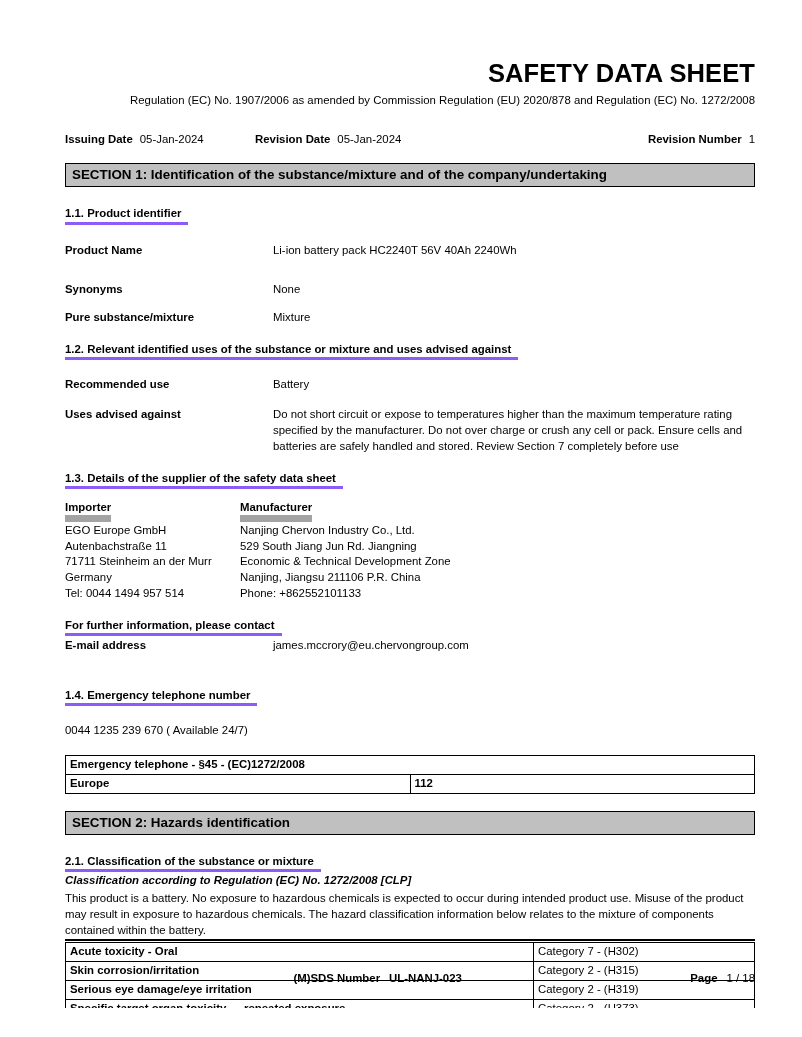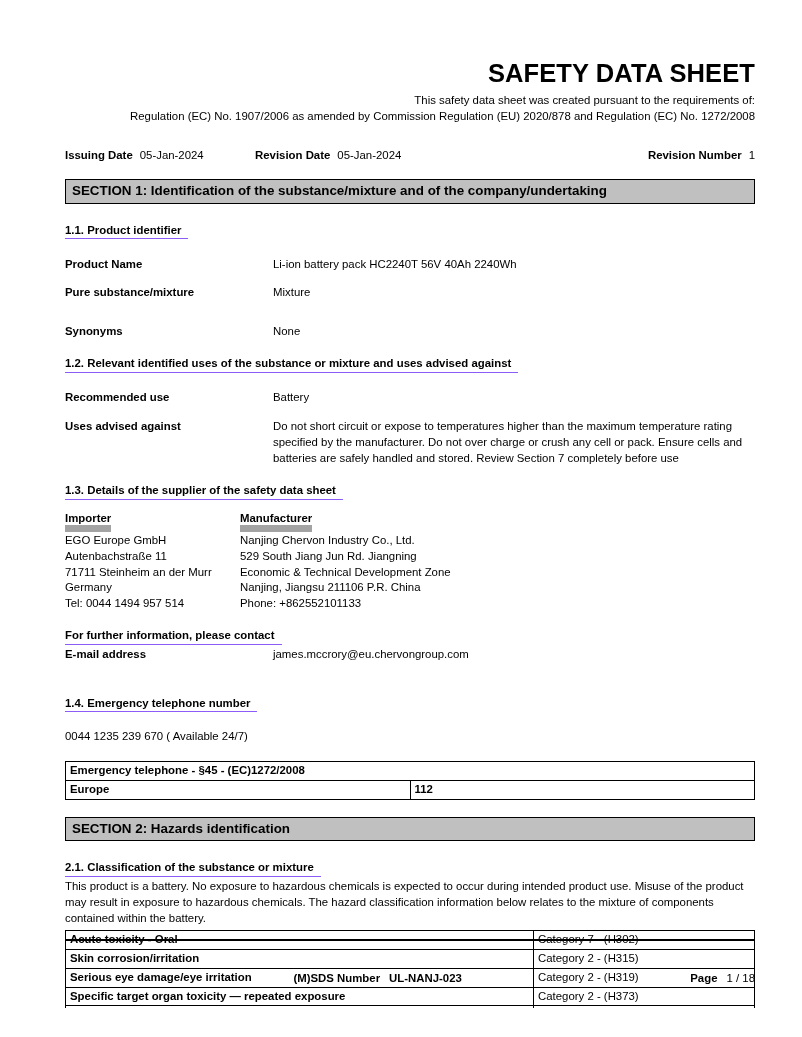--- a/index.html
+++ b/index.html
@@ -67,21 +67,21 @@
     line-height: 1.15;
   }
   .sec1-bar { margin-top: 18px; }
   .sec2-bar { margin-top: 17px; }
 
   
   .subhead {
     font-size: 11.4px;
     font-weight: bold;
     display: inline-block;
-    border-bottom: 1px solid #8b5cf6;
+    border-bottom: 3px solid #8b5cf6;
     padding-bottom: 1px;
     padding-right: 7px;
     line-height: 1.25;
   }
   .subhead-wrap { margin-top: 16px; }
 
   
   .lv-row {
     display: flex;
     font-size: 11.4px;
@@ -172,21 +172,20 @@
   .fv { margin-left: 9px; }
 </style>
 </head>
 <body>
 
 <div class="page">
   <div class="sheet">
 
     <div class="doc-title">SAFETY DATA SHEET</div>
     <div class="header-sub">
-      <div>This safety data sheet was created pursuant to the requirements of:</div>
       <div>Regulation (EC) No. 1907/2006 as amended by Commission Regulation (EU) 2020/878 and Regulation (EC) No. 1272/2008</div>
     </div>
 
     <div class="meta-row">
       <div class="meta-grp-1">
         <span class="meta-label">Issuing Date</span><span class="meta-val">05-Jan-2024</span>
       </div>
       <div class="meta-grp-2">
         <span class="meta-label">Revision Date</span><span class="meta-val">05-Jan-2024</span>
       </div>
@@ -199,28 +198,28 @@
 
     <div class="subhead-wrap">
       <span class="subhead">1.1. Product identifier</span>
     </div>
 
     <div class="lv-row" style="margin-top:17px;">
       <div class="lv-label">Product Name</div>
       <div class="lv-value">Li-ion battery pack HC2240T 56V 40Ah 2240Wh</div>
     </div>
 
+    <div class="lv-row" style="margin-top:23px;">
+      <div class="lv-label">Synonyms</div>
+      <div class="lv-value">None</div>
+    </div>
+
     <div class="lv-row" style="margin-top:12px;">
       <div class="lv-label">Pure substance/mixture</div>
       <div class="lv-value">Mixture</div>
-    </div>
-
-    <div class="lv-row" style="margin-top:23px;">
-      <div class="lv-label">Synonyms</div>
-      <div class="lv-value">None</div>
     </div>
 
     <div class="subhead-wrap" style="margin-top:14px;">
       <span class="subhead">1.2. Relevant identified uses of the substance or mixture and uses advised against</span>
     </div>
 
     <div class="lv-row" style="margin-top:16px;">
       <div class="lv-label">Recommended use</div>
       <div class="lv-value">Battery</div>
     </div>
@@ -280,20 +279,21 @@
           <td class="b">112</td>
         </tr>
       </tbody>
     </table>
 
     <div class="section-bar sec2-bar">SECTION 2: Hazards identification</div>
 
     <div style="margin-top:16px;">
       <span class="subhead">2.1. Classification of the substance or mixture</span>
     </div>
+    <div class="italic-bold tight">Classification according to Regulation (EC) No. 1272/2008 [CLP]</div>
     <p class="para tight">This product is a battery. No exposure to hazardous chemicals is expected to occur during intended product use. Misuse of the product may result in exposure to hazardous chemicals. The hazard classification information below relates to the mixture of components contained within the battery.</p>
 
     <table class="tbl haz-tbl">
       <tbody>
         <tr>
           <td class="haz-name">Acute toxicity - Oral</td>
           <td class="haz-cat" style="width:212px;">Category 7   - (H302)</td>
         </tr>
         <tr>
           <td class="haz-name">Skin corrosion/irritation</td>

